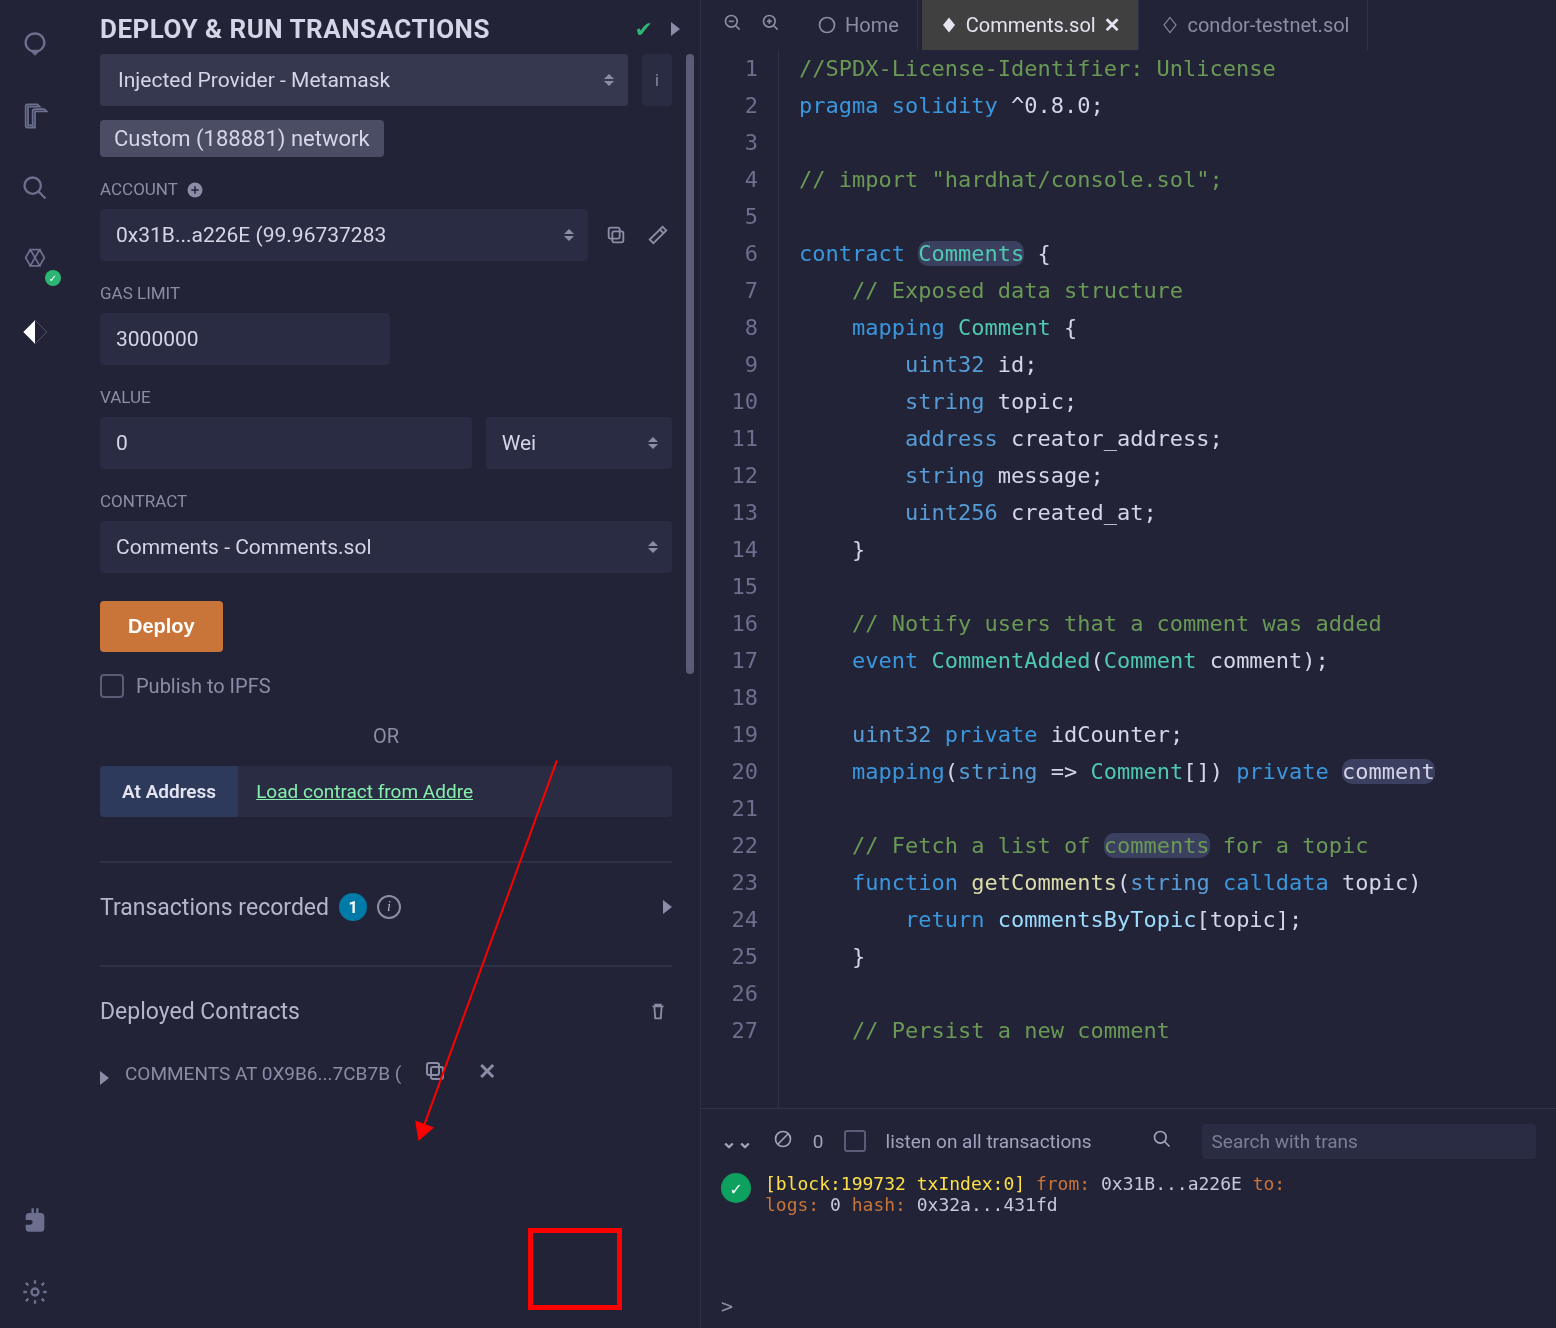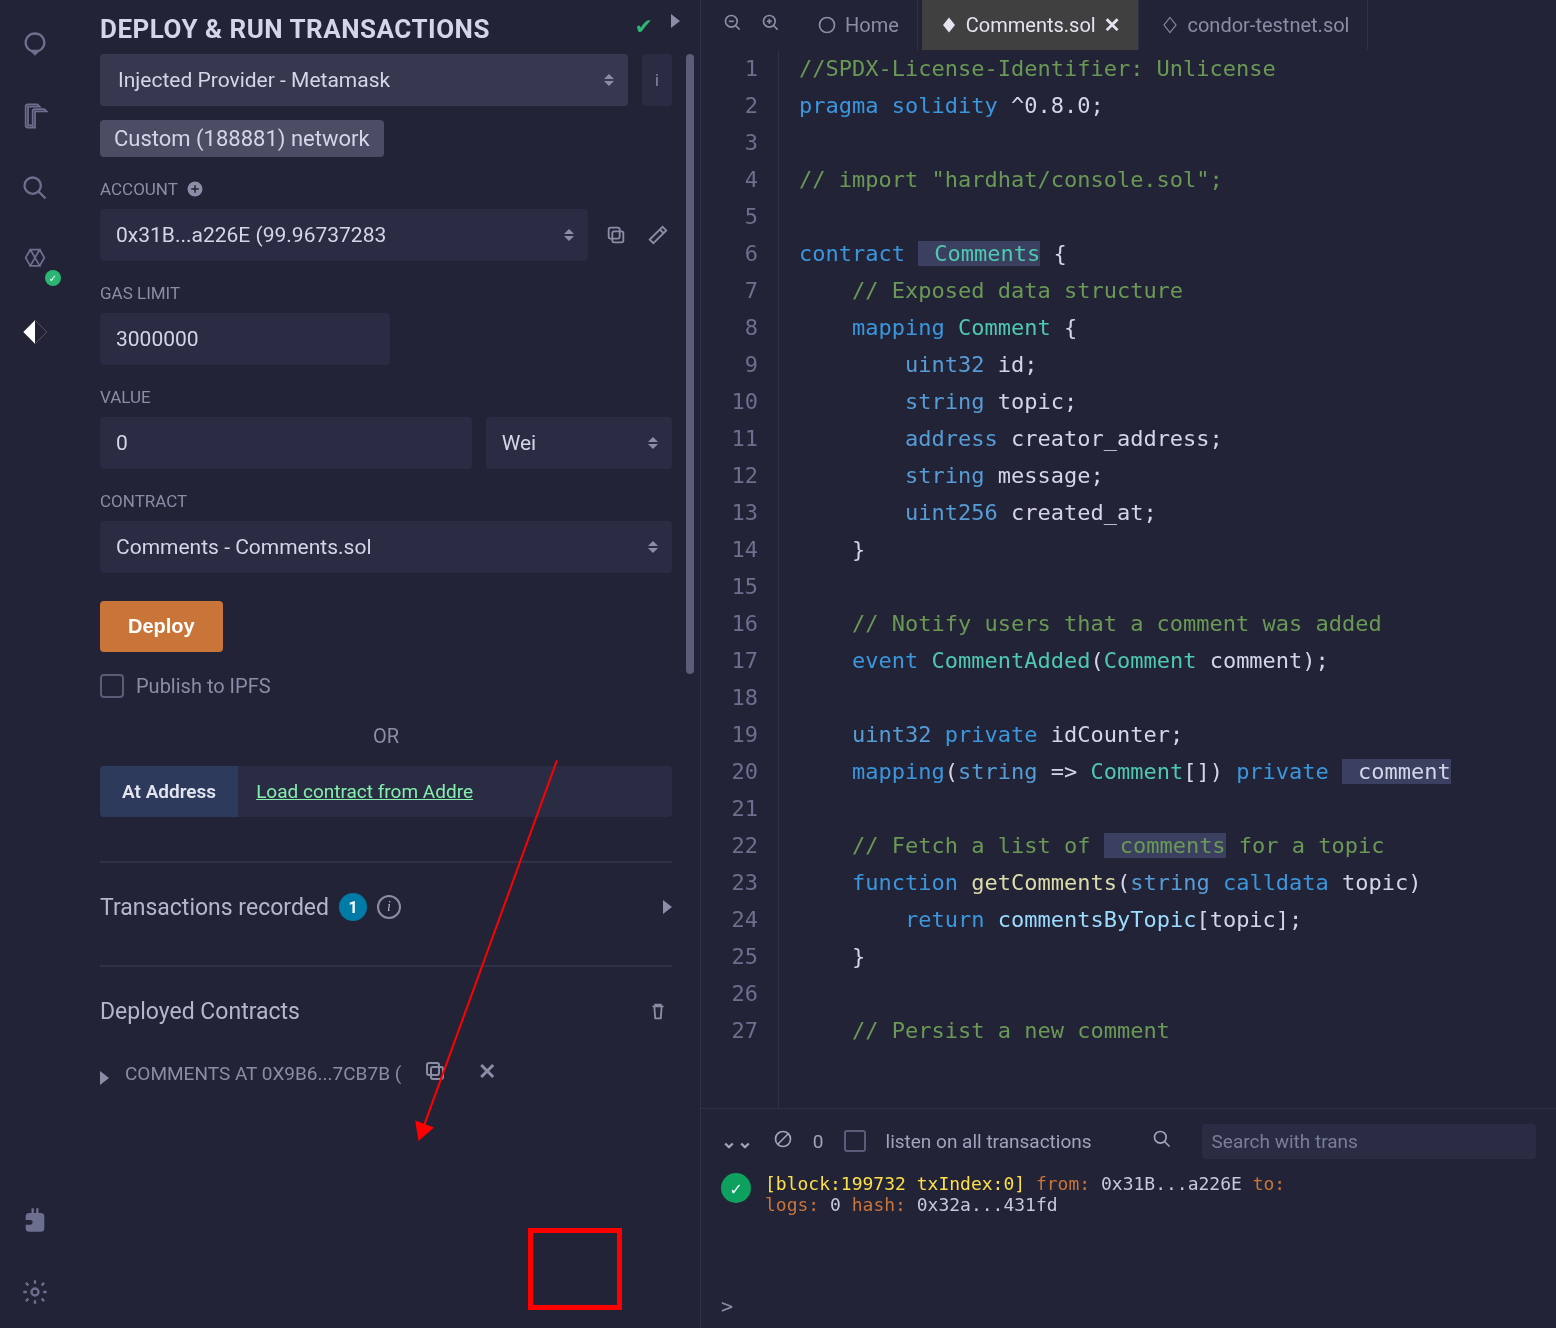--- a/index.html
+++ b/index.html
@@ -33,21 +33,21 @@
 .rail-spacer { flex: 1; }
 .sidebar {
   width: 630px;
   background: #222336;
   display: flex;
   flex-direction: column;
 }
 .sb-header {
   padding: 14px 20px 10px 30px;
   display: flex;
-  align-items: flex-start;
+  align-items: center;
 }
 .sb-header h1 {
   flex: 1;
   font-size: 26px;
   font-weight: 700;
   color: #d5d5e8;
   letter-spacing: 0.5px;
 }
 .sb-body {
   padding: 0 28px 0 30px;
@@ -61,21 +61,21 @@
   width: 8px; height: 620px;
   background: #5a5c78;
   border-radius: 4px;
 }
 .label {
   font-size: 17px;
   color: #8b8da6;
   margin-top: 22px;
   margin-bottom: 10px;
   display: flex;
-  align-items: center;
+  align-items: flex-end;
   gap: 8px;
 }
 .env-pill {
   background: #35384f;
   border-radius: 4px;
   padding: 10px 18px;
   display: flex;
   align-items: center;
   color: #d5d5e8;
   font-size: 21px;
@@ -241,21 +241,21 @@
   padding-left: 20px;
   white-space: pre;
   color: #d5d5e8;
 }
 .tok-kw { color: #3a96dd; }
 .tok-kw2 { color: #569cd6; }
 .tok-type { color: #4ec9b0; }
 .tok-cmt { color: #6a9955; }
 .tok-fn { color: #dcdcaa; }
 .tok-id { color: #9cdcfe; }
-.hl { background: #3c4060; border-radius: 0; padding-left: 16px; }
+.hl { background: #3c4060; border-radius: 10px; }
 .terminal {
   height: 220px;
   border-top: 1px solid #2f3148;
   background: #222336;
   display: flex;
   flex-direction: column;
   padding: 10px 20px 0;
 }
 .term-top {
   display: flex; align-items: center; gap: 20px;

